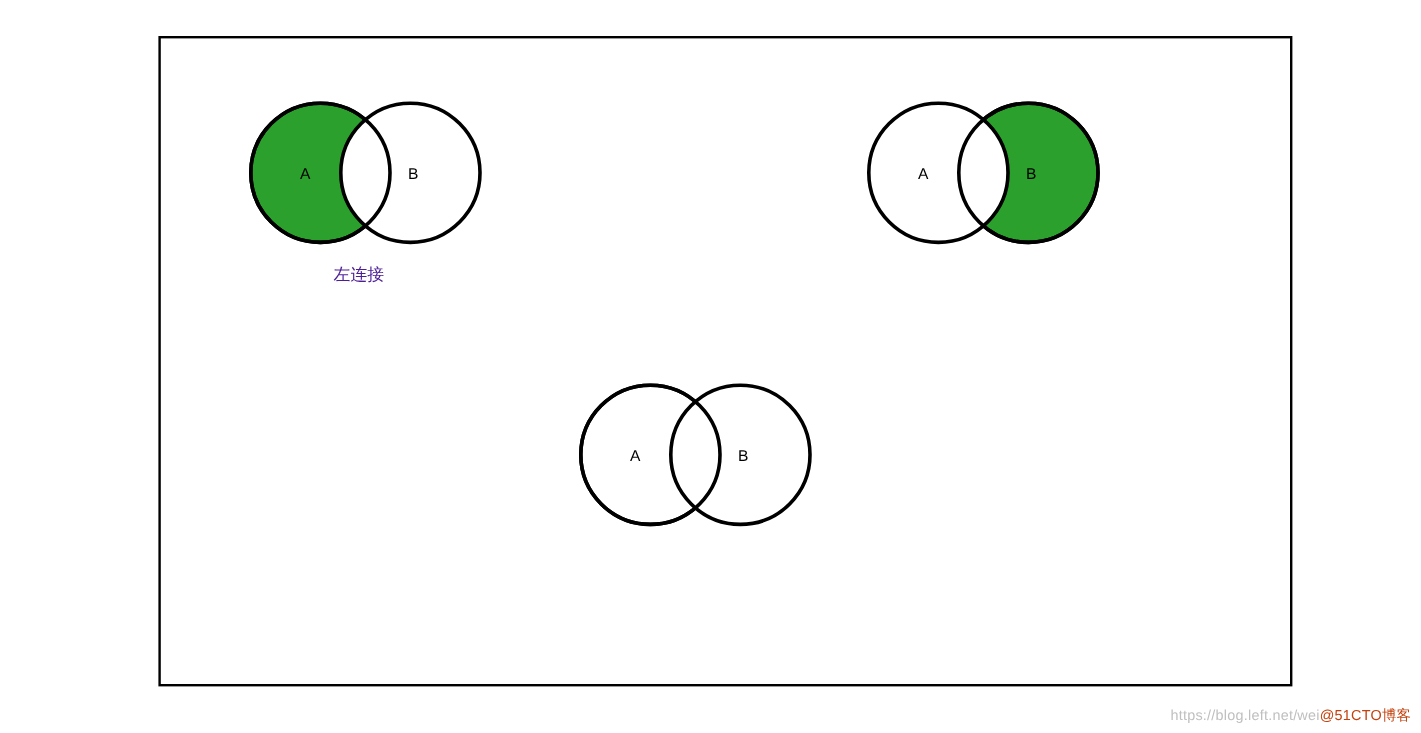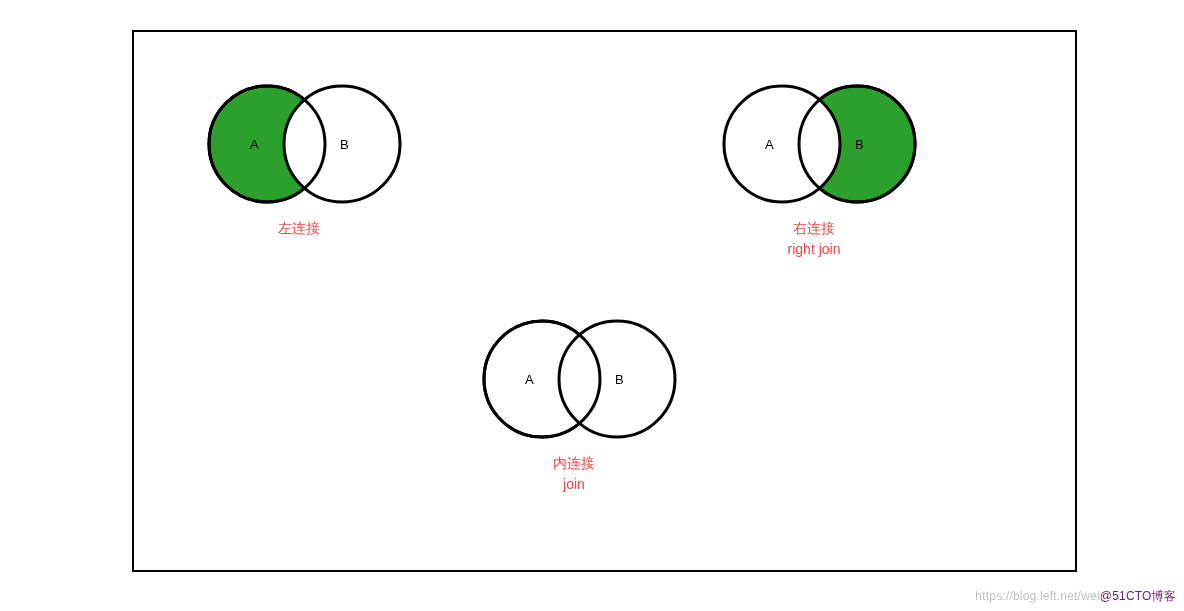--- a/index.html
+++ b/index.html
@@ -21,40 +21,40 @@
     }
     .diagram {
       position: absolute;
     }
     .diagram svg {
       display: block;
     }
     .labels {
       text-align: center;
       font-size: 14px;
-      color: #ef4444;
+      color: #4c1d95;
       margin-top: 6px;
       line-height: 1.5;
     }
     .labels .zh { display: block; }
     .labels .en { display: block; }
     .circle-label {
       font-size: 13px;
       font-family: Arial, sans-serif;
     }
     .watermark {
       position: absolute;
       right: 8px;
       bottom: 6px;
       font-size: 12px;
       color: #bfbfbf;
       font-family: Arial, "Microsoft YaHei", sans-serif;
       letter-spacing: 0.2px;
     }
-    .watermark .wm2 { color: #701a75; }
+    .watermark .wm2 { color: #c2410c; }
   </style>
 </head>
 <body>
 
 <div class="frame">
 
   <div class="diagram" style="left:60px; top:45px;">
     <svg width="210" height="135">
       <circle cx="73" cy="67" r="58" fill="#2ca02c" stroke="#000" stroke-width="3"></circle>
       <circle cx="148" cy="67" r="58" fill="#ffffff" stroke="#000" stroke-width="3"></circle>
@@ -68,37 +68,29 @@
   </div>
 
   <div class="diagram" style="left:575px; top:45px;">
     <svg width="210" height="135">
       <circle cx="148" cy="67" r="58" fill="#2ca02c" stroke="#000" stroke-width="3"></circle>
       <circle cx="73" cy="67" r="58" fill="#ffffff" stroke="#000" stroke-width="3"></circle>
       <circle cx="148" cy="67" r="58" fill="none" stroke="#000" stroke-width="3"></circle>
       <text x="56" y="72" class="circle-label">A</text>
       <text x="146" y="72" class="circle-label">B</text>
     </svg>
-    <div class="labels">
-      <span class="zh">右连接</span>
-      <span class="en">right join</span>
-    </div>
   </div>
 
   <div class="diagram" style="left:335px; top:280px;">
     <svg width="210" height="135">
       <circle cx="73" cy="67" r="58" fill="#ffffff" stroke="#000" stroke-width="3"></circle>
       <circle cx="148" cy="67" r="58" fill="#ffffff" stroke="#000" stroke-width="3"></circle>
       <circle cx="73" cy="67" r="58" fill="none" stroke="#000" stroke-width="3"></circle>
       <text x="56" y="72" class="circle-label">A</text>
       <text x="146" y="72" class="circle-label">B</text>
     </svg>
-    <div class="labels">
-      <span class="zh">内连接</span>
-      <span class="en">join</span>
-    </div>
   </div>
 
 </div>
 
 <div class="watermark">
   <span class="wm1">https://blog.left.net/wei</span><span class="wm2">@51CTO博客</span>
 </div>
 
 </body></html>

